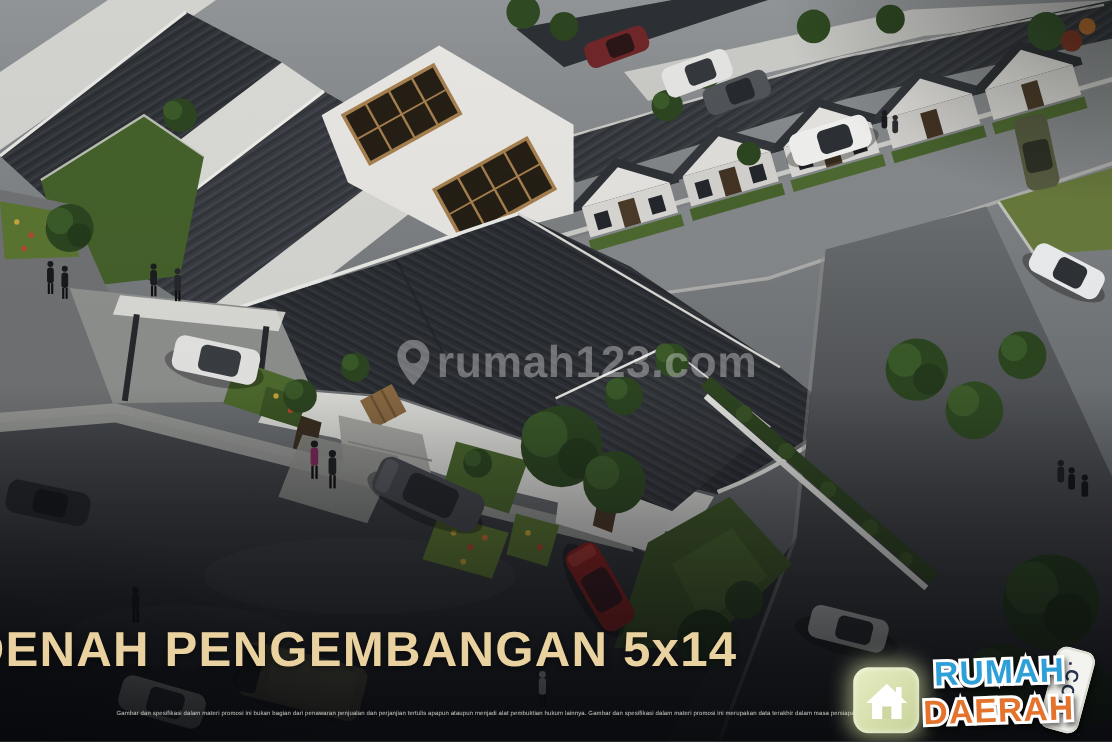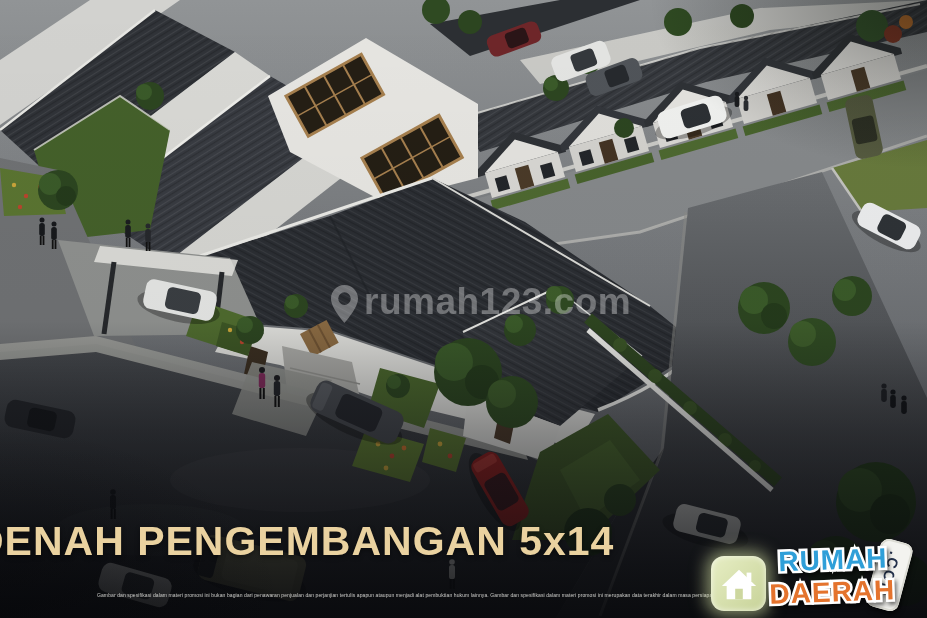--- a/index.html
+++ b/index.html
@@ -6,21 +6,21 @@
   body{
     width:927px;height:618px;position:relative;overflow:hidden;
     background:#3a3d41;
     font-family:"Liberation Sans", sans-serif;
   }
   #stage{position:absolute;left:0;top:0;width:927px;height:618px;}
   svg{display:block;}
 
   
   .watermark{
-    position:absolute;left:331px;top:281px;display:flex;align-items:flex-end;gap:6px;
+    position:absolute;left:331px;top:281px;display:flex;align-items:center;gap:6px;
     pointer-events:none;
   }
   .watermark .wm-text{
     font-size:37px;font-weight:700;letter-spacing:.5px;
     color:rgba(255,255,255,.34);line-height:42px;white-space:nowrap;
   }
   .watermark svg{opacity:.34;}
 
   
   .headline{

